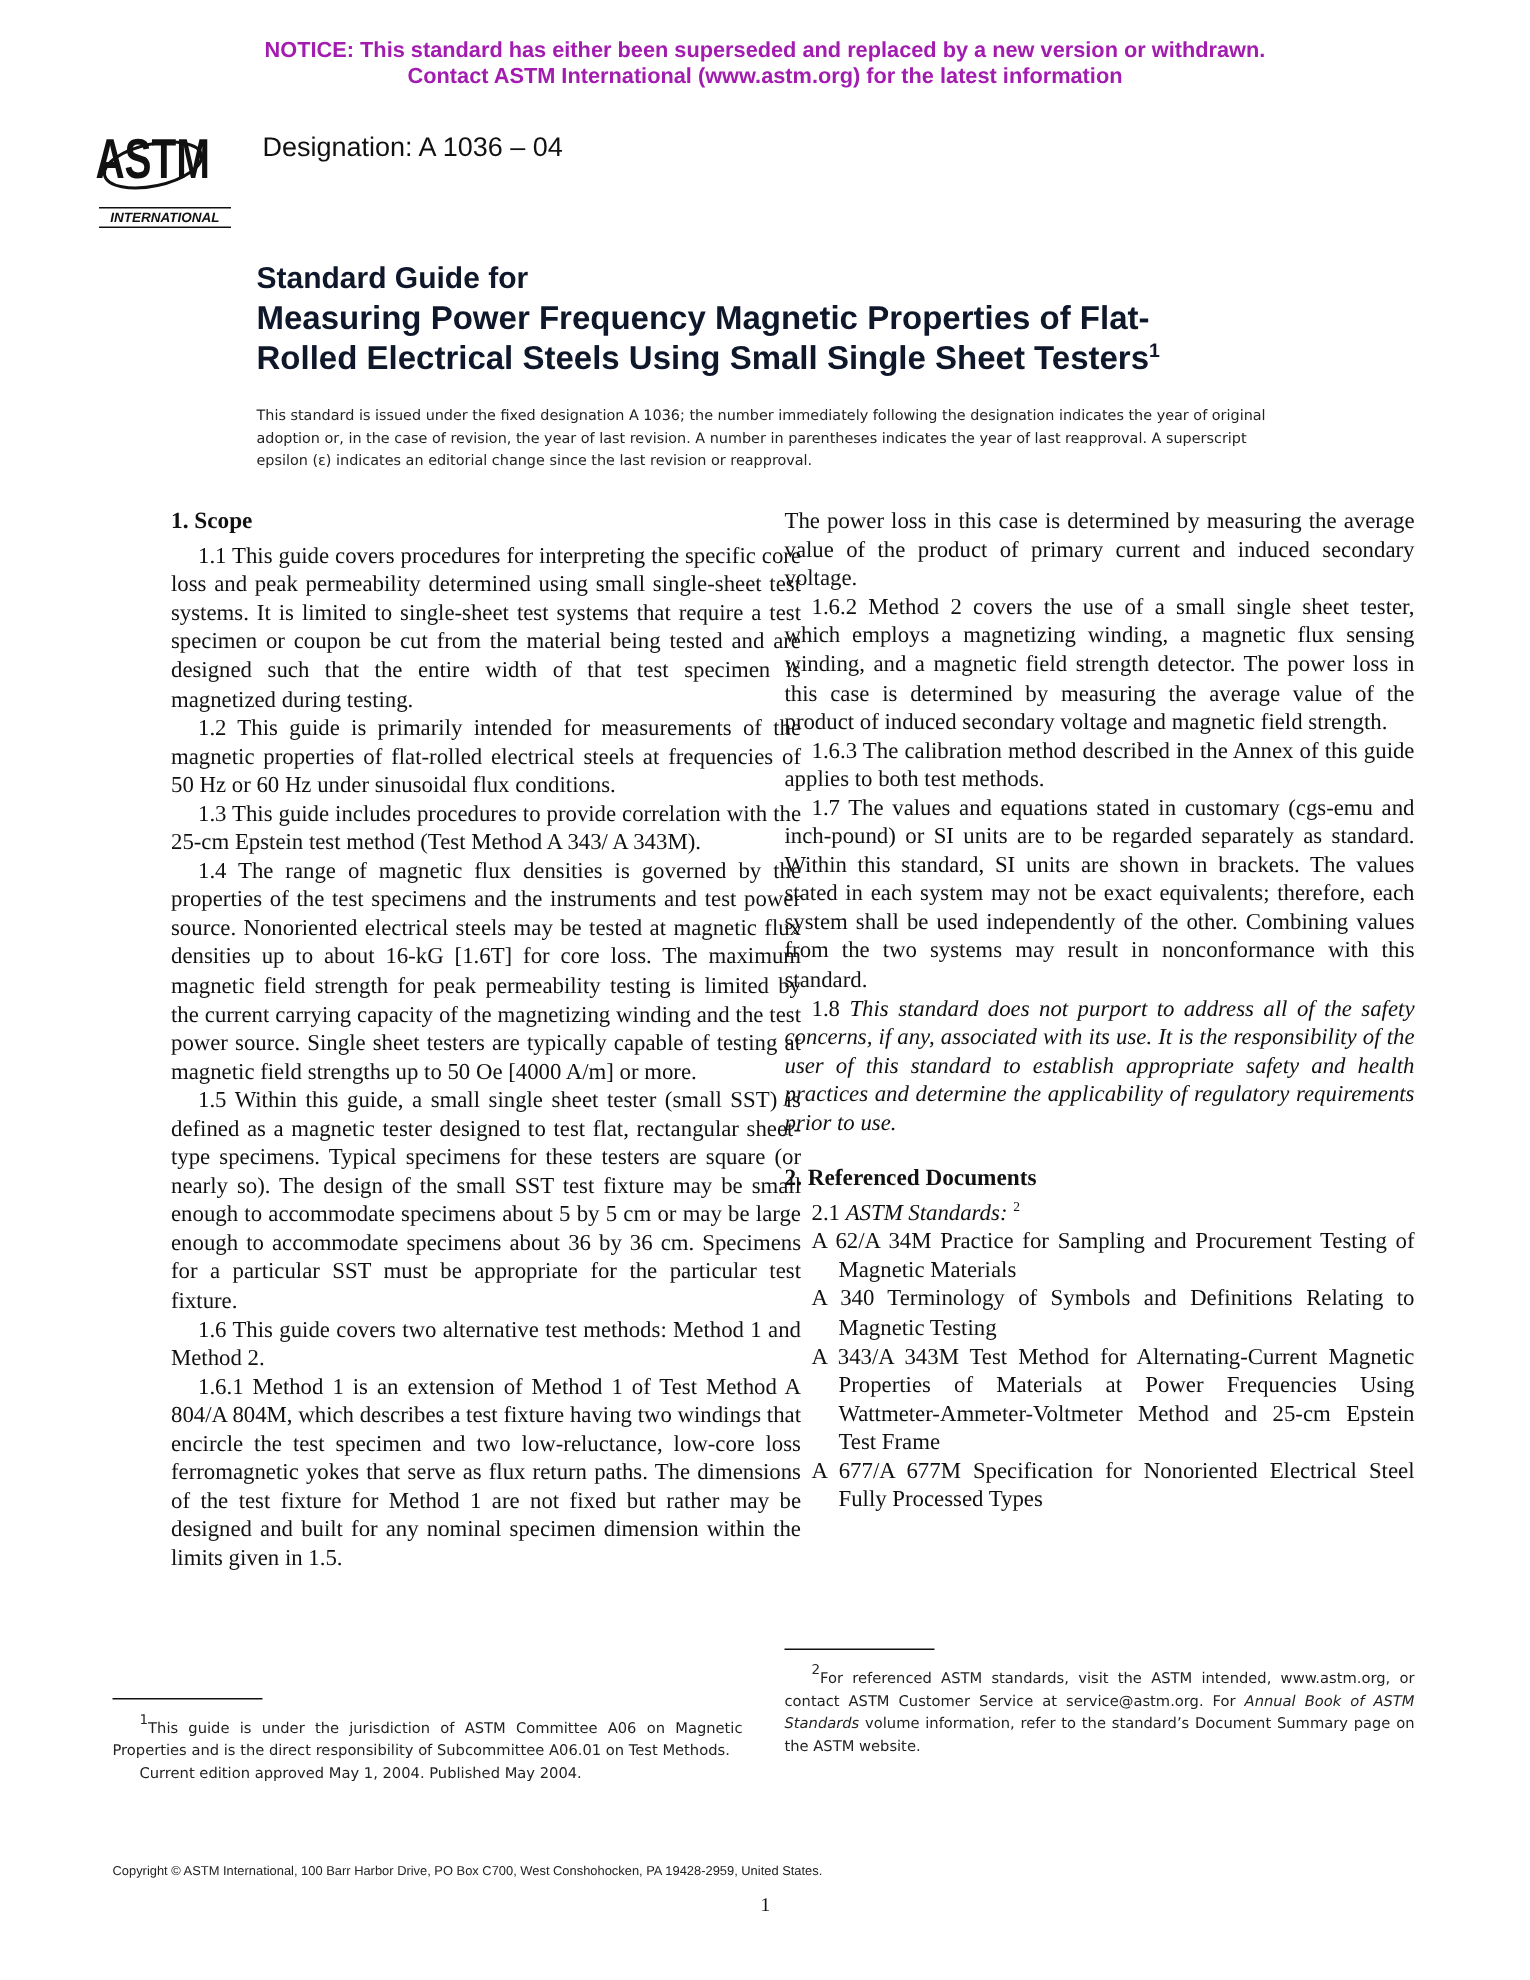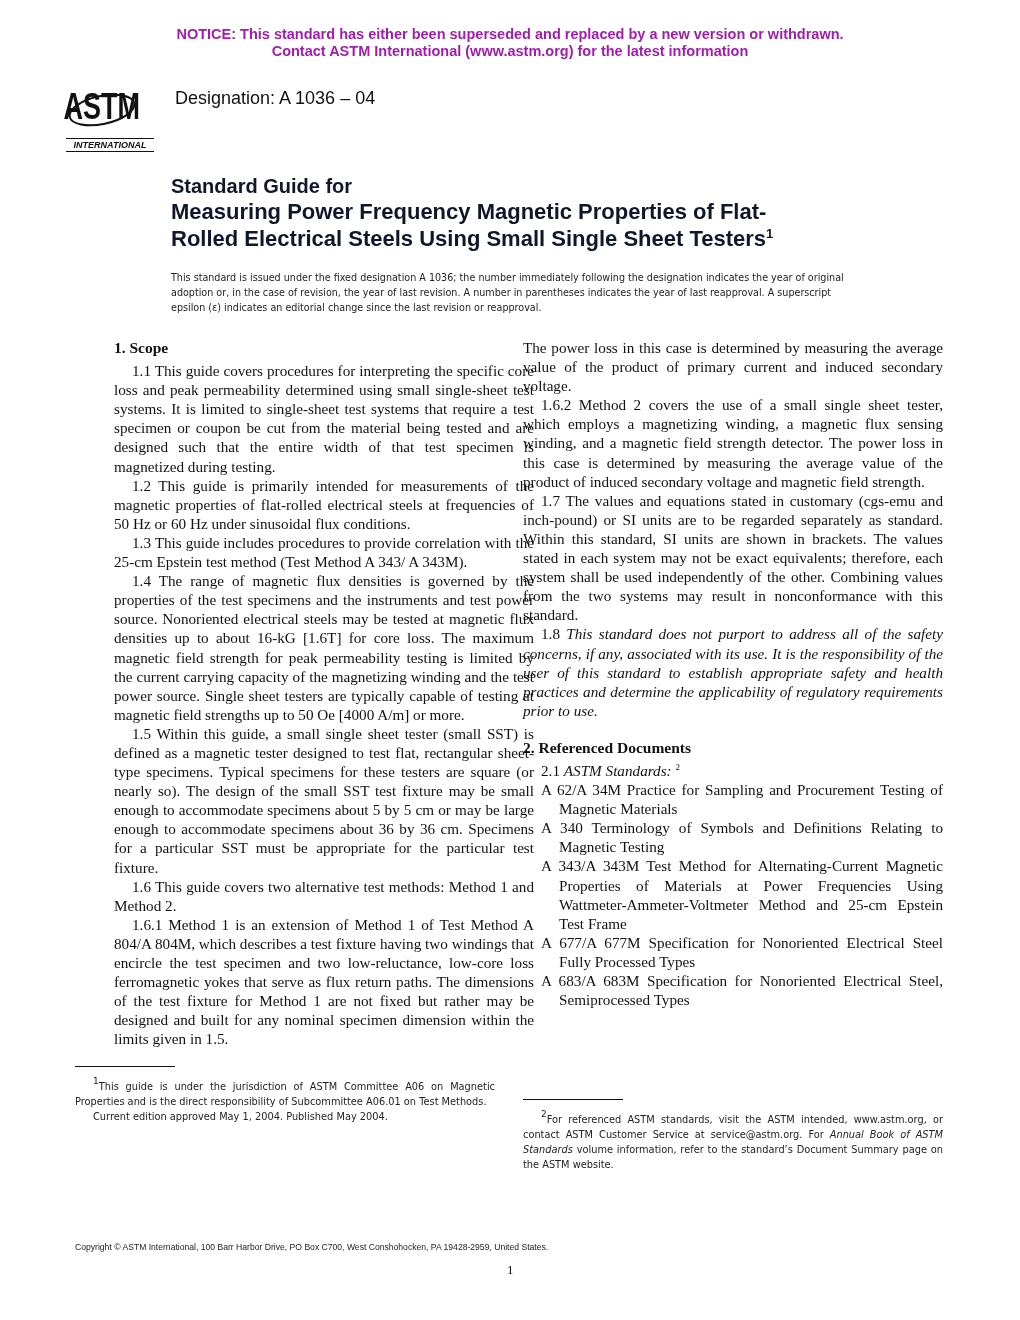--- a/index.html
+++ b/index.html
@@ -66,33 +66,33 @@
   <p class="p">1.3 This guide includes procedures to provide correlation with the 25-cm Epstein test method (Test Method A 343/ A 343M).</p>
   <p class="p">1.4 The range of magnetic flux densities is governed by the properties of the test specimens and the instruments and test power source. Nonoriented electrical steels may be tested at magnetic flux densities up to about 16-kG [1.6T] for core loss. The maximum magnetic field strength for peak permeability testing is limited by the current carrying capacity of the magnetizing winding and the test power source. Single sheet testers are typically capable of testing at magnetic field strengths up to 50 Oe [4000 A/m] or more.</p>
   <p class="p">1.5 Within this guide, a small single sheet tester (small SST) is defined as a magnetic tester designed to test flat, rectangular sheet-type specimens. Typical specimens for these testers are square (or nearly so). The design of the small SST test fixture may be small enough to accommodate specimens about 5 by 5 cm or may be large enough to accommodate specimens about 36 by 36 cm. Specimens for a particular SST must be appropriate for the particular test fixture.</p>
   <p class="p">1.6 This guide covers two alternative test methods: Method 1 and Method 2.</p>
   <p class="p">1.6.1 Method 1 is an extension of Method 1 of Test Method A 804/A 804M, which describes a test fixture having two windings that encircle the test specimen and two low-reluctance, low-core loss ferromagnetic yokes that serve as flux return paths. The dimensions of the test fixture for Method 1 are not fixed but rather may be designed and built for any nominal specimen dimension within the limits given in 1.5.</p>
 </div>
 
 <div class="abs col col-right">
   <p class="p noindent">The power loss in this case is determined by measuring the average value of the product of primary current and induced secondary voltage.</p>
   <p class="p">1.6.2 Method 2 covers the use of a small single sheet tester, which employs a magnetizing winding, a magnetic flux sensing winding, and a magnetic field strength detector. The power loss in this case is determined by measuring the average value of the product of induced secondary voltage and magnetic field strength.</p>
+  <p class="p">1.6.3 The calibration method described in the Annex of this guide applies to both test methods.</p>
   <p class="p">1.7 The values and equations stated in customary (cgs-emu and inch-pound) or SI units are to be regarded separately as standard. Within this standard, SI units are shown in brackets. The values stated in each system may not be exact equivalents; therefore, each system shall be used independently of the other. Combining values from the two systems may result in nonconformance with this standard.</p>
   <p class="p"><span>1.8</span> <span class="it">This standard does not purport to address all of the safety concerns, if any, associated with its use. It is the responsibility of the user of this standard to establish appropriate safety and health practices and determine the applicability of regulatory requirements prior to use.</span></p>
 
   <div class="h h2">2. Referenced Documents</div>
   <p class="sub"><span>2.1</span> <span class="it">ASTM Standards:</span> <span class="sup">2</span></p>
   <p class="ref">A 62/A 34M Practice for Sampling and Procurement Testing of Magnetic Materials</p>
   <p class="ref">A 340 Terminology of Symbols and Definitions Relating to Magnetic Testing</p>
   <p class="ref">A 343/A 343M Test Method for Alternating-Current Magnetic Properties of Materials at Power Frequencies Using Wattmeter-Ammeter-Voltmeter Method and 25-cm Epstein Test Frame</p>
   <p class="ref">A 677/A 677M Specification for Nonoriented Electrical Steel Fully Processed Types</p>
-  <p class="ref">A 683/A 683M Specification for Nonoriented Electrical Steel, Semiprocessed Types</p>
 </div>
 
-<div class="abs" style="left:75px; top:1066px;">
+<div class="abs" style="left:75px; top:1132px;">
   <div class="fn-rule"></div>
   <div class="fn" style="margin-top:12px;">
     <p><span class="sup">1</span><span>This guide is under the jurisdiction of ASTM Committee A06 on Magnetic Properties and is the direct responsibility of Subcommittee A06.01 on Test Methods.</span></p>
     <p>Current edition approved May 1, 2004. Published May 2004.</p>
   </div>
 </div>
 
 <div class="abs" style="left:523px; top:1099px;">
   <div class="fn-rule"></div>
   <div class="fn" style="margin-top:12px;">

